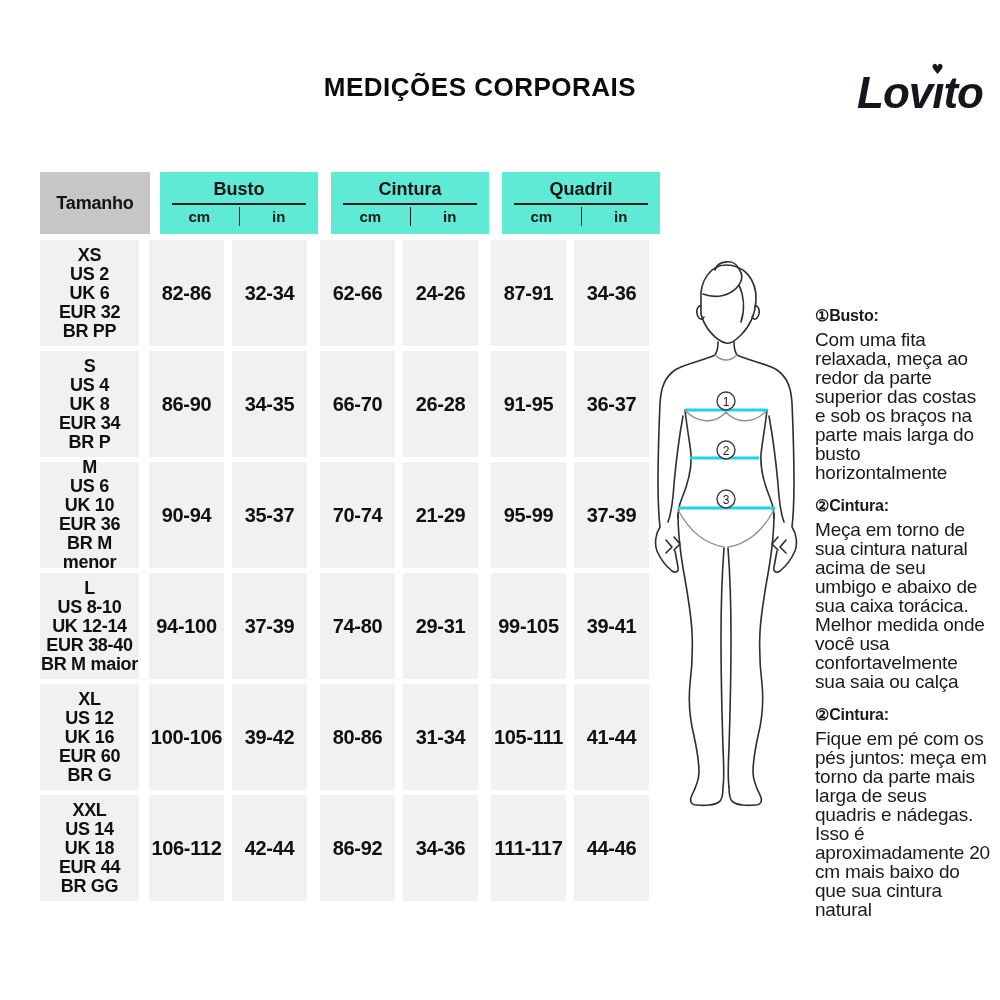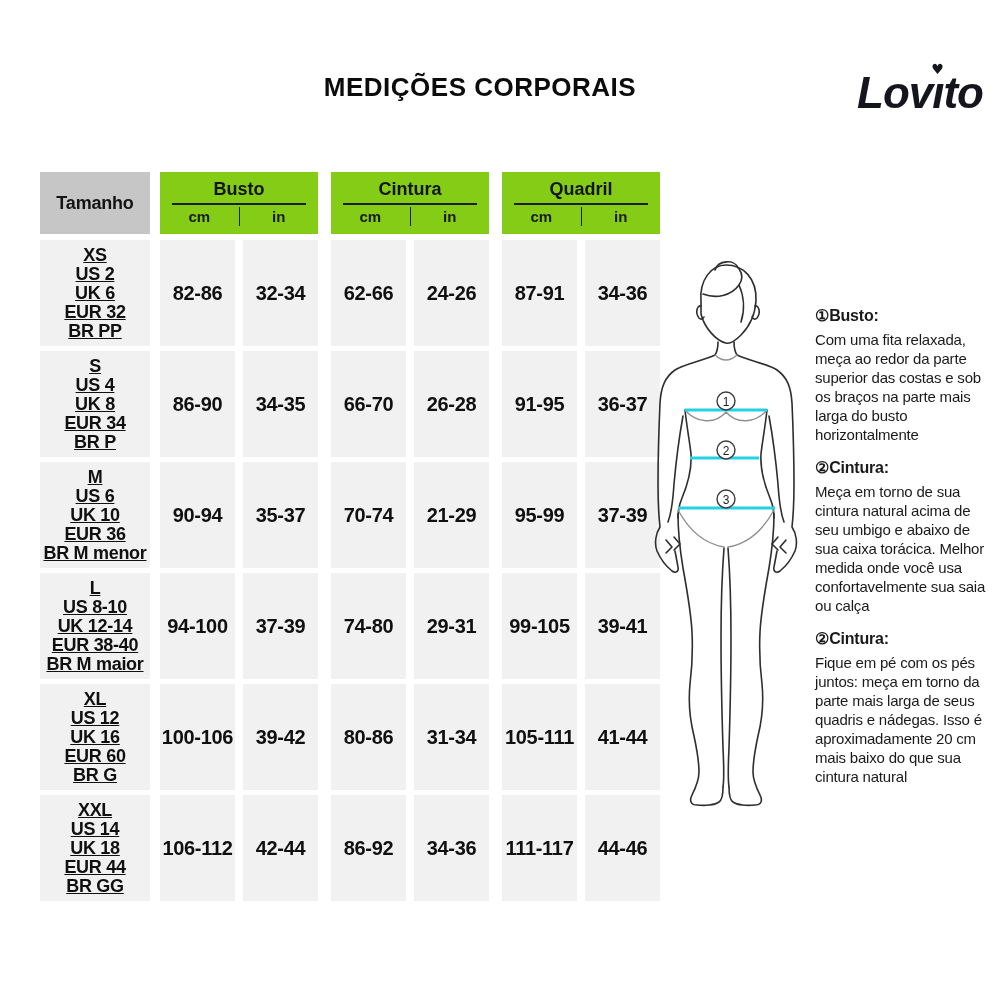--- a/index.html
+++ b/index.html
@@ -23,48 +23,47 @@
   }
   
   .table{position:absolute;left:18px;top:172px;width:622px;padding-left:22px;}
   .thead{display:flex;height:62px;}
   .hsize{
     width:110px;margin-right:10px;background:#c6c6c6;
     display:flex;align-items:center;justify-content:center;
     font-size:18px;font-weight:700;color:#141414;letter-spacing:-.2px;
   }
   .hgroup{
-    width:158px;margin-right:13px;background:#84cc16;box-sizing:border-box;
+    width:158px;margin-right:13px;background:#5eead4;box-sizing:border-box;
     padding-top:7px;
   }
   .hgroup.lastg{margin-right:0;}
   .gl{text-align:center;font-size:18px;font-weight:700;color:#141414;}
   .gline{height:2px;background:#1d1d1d;margin:3px 12px 0 12px;}
   .gunits{display:flex;align-items:center;margin-top:2px;justify-content:flex-end;}
   .gunits .u{flex:1;text-align:center;font-size:15px;font-weight:700;color:#1a1a1a;}
   .vdiv{width:1px;height:19px;background:#1d1d1d;}
   .tbody{margin-top:6px;}
   .trow{display:flex;height:106px;margin-bottom:5px;}
   .cell{background:#f1f1f1;display:flex;align-items:center;justify-content:center;}
   .csize{
-    width:110px;margin-right:10px;flex-direction:column;
+    width:99px;margin-right:10px;flex-direction:column;
     font-size:18px;font-weight:700;line-height:19px;color:#101010;letter-spacing:-.3px;
-    text-align:left;
-    text-decoration:underline;
+    text-align:center;
   }
   .cval{width:75px;font-size:20px;font-weight:700;color:#101010;letter-spacing:-.3px;}
   .g1{margin-right:8px;}
   .g2{margin-right:13px;}
   .lastc{margin-right:0;}
   
   .figure{position:absolute;left:638px;top:256px;width:182px;height:560px;}
   
   .instr{position:absolute;left:815px;top:306px;width:175px;color:#1a1a1a;}
   .iblock h3{margin:0 0 5px 0;font-size:16px;font-weight:700;letter-spacing:-.2px;}
-  .iblock p{margin:0 0 14px 0;font-size:15px;line-height:19px;letter-spacing:-.2px;}
+  .iblock p{margin:0 0 14px 0;font-size:19px;line-height:19px;letter-spacing:-.2px;}
 </style>
 </head>
 <body>
 
 <div class="title">MEDIÇÕES CORPORAIS</div>
 
 <div class="logo"><span>Lov</span><span class="i-wrap"><span>ı</span><span class="heart">♥</span></span><span>to</span></div>
 
 <div class="table">
   <div class="thead">

